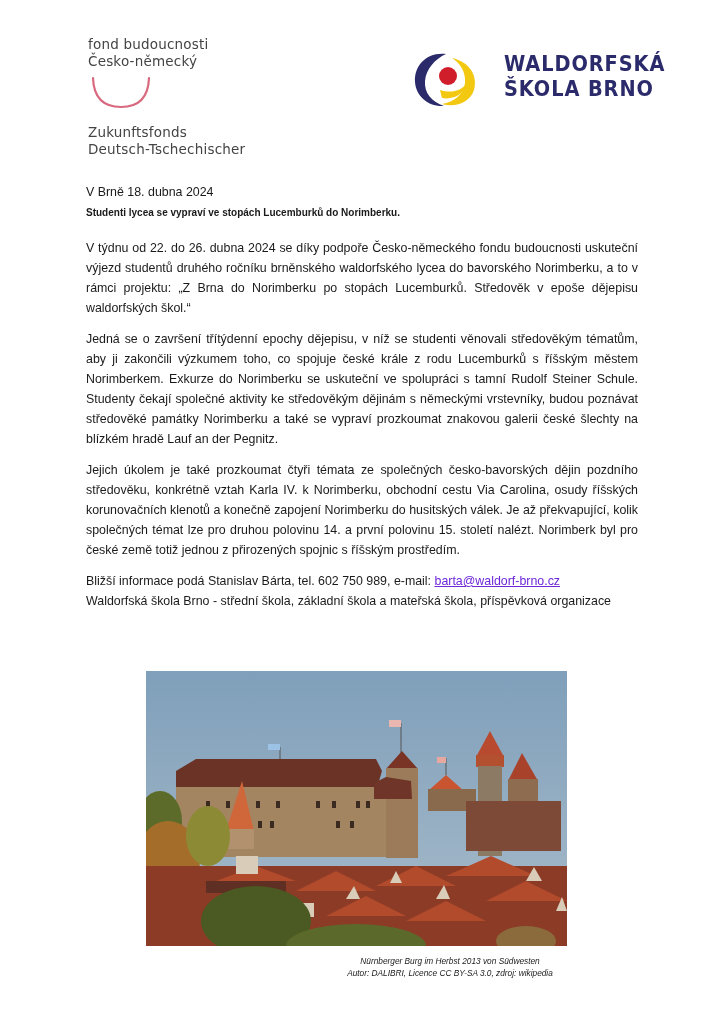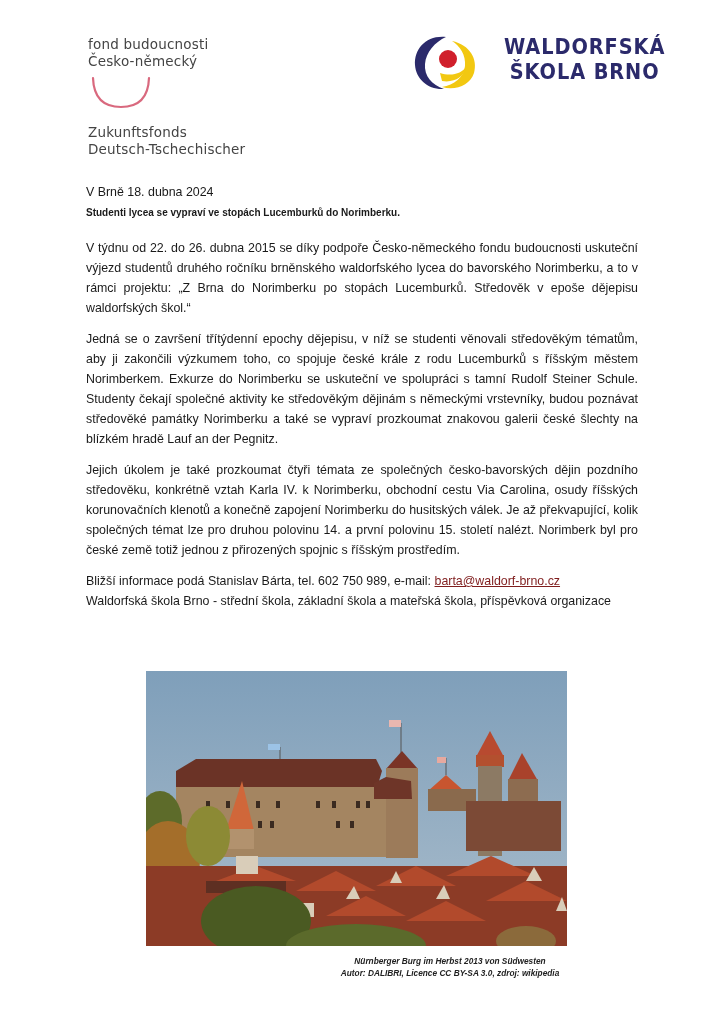--- a/index.html
+++ b/index.html
@@ -1,30 +1,30 @@
 <!DOCTYPE html>
 <html><head>
 <meta charset="utf-8">
 <style>
   html, body { margin: 0; padding: 0; background: #ffffff; }
   body { width: 724px; height: 1024px; position: relative; overflow: hidden; font-family: "Liberation Sans", sans-serif; color: #111; }
   .logo-left { position: absolute; left: 88px; top: 36px; width: 190px; }
   .logo-left .line { font-family: "DejaVu Sans", sans-serif; font-size: 13.5px; color: #444; line-height: 17px; letter-spacing: 0.2px; }
   .logo-left .arc { width: 62px; height: 34px; margin: 6px 0 10px 2px; }
-  .logo-right { position: absolute; left: 412px; top: 31px; width: 240px; height: 64px; text-align: center; }
+  .logo-right { position: absolute; left: 412px; top: 48px; width: 240px; height: 64px; }
   .logo-right svg.mark { position: absolute; left: 0; top: 2px; width: 66px; height: 58px; }
   .logo-right .wordmark { position: absolute; left: 92px; top: 4px; font-family: "DejaVu Sans", sans-serif; font-weight: bold; color: #2b2a6b; font-size: 21px; line-height: 25px; letter-spacing: 1px; transform: scaleX(0.92); transform-origin: left top; }
   .content { position: absolute; left: 86px; top: 182px; width: 552px; font-family: "Liberation Sans", sans-serif; font-size: 12.4px; line-height: 20px; color: #1a1a1a; }
   .date { margin-bottom: 0; }
   .title { font-weight: bold; font-size: 10px; margin-bottom: 14px; line-height: 22px; }
   p { margin: 0 0 11px 0; text-align: justify; }
   .info { margin: 0; text-align: left; }
-  .email { color: #7f1d1d; text-decoration: underline; }
+  .email { color: #6d28d9; text-decoration: underline; }
   .photo { position: absolute; left: 146px; top: 671px; width: 421px; height: 275px; overflow: hidden; }
-  .caption { position: absolute; left: 320px; top: 955px; width: 260px; text-align: center; font-style: italic; font-size: 8.3px; line-height: 12px; color: #222; font-family: "Liberation Sans", sans-serif; font-weight: bold; }
+  .caption { position: absolute; left: 320px; top: 955px; width: 260px; text-align: center; font-style: italic; font-size: 8.3px; line-height: 12px; color: #222; font-family: "Liberation Sans", sans-serif; }
 </style>
 </head>
 <body>
 
 <div class="logo-left">
   <div class="line">fond budoucnosti</div>
   <div class="line">Česko-německý</div>
   <svg class="arc" viewBox="0 0 62 34">
     <path d="M3 2 Q4 31 31 31 Q58 31 59 2" fill="none" stroke="#d9697e" stroke-width="2.2" stroke-linecap="round"></path>
   </svg>
@@ -41,21 +41,21 @@
   </svg>
   <div class="wordmark">
     <div>WALDORFSKÁ</div>
     <div>ŠKOLA BRNO</div>
   </div>
 </div>
 
 <div class="content">
   <div class="date">V Brně 18. dubna 2024</div>
   <div class="title">Studenti lycea se vypraví ve stopách Lucemburků do Norimberku.</div>
-  <p>V týdnu od 22. do 26. dubna 2015 se díky podpoře Česko-německého fondu budoucnosti uskuteční výjezd studentů druhého ročníku brněnského waldorfského lycea do bavorského Norimberku, a to v rámci projektu: „Z Brna do Norimberku po stopách Lucemburků. Středověk v epoše dějepisu waldorfských škol.“</p>
+  <p>V týdnu od 22. do 26. dubna 2024 se díky podpoře Česko-německého fondu budoucnosti uskuteční výjezd studentů druhého ročníku brněnského waldorfského lycea do bavorského Norimberku, a to v rámci projektu: „Z Brna do Norimberku po stopách Lucemburků. Středověk v epoše dějepisu waldorfských škol.“</p>
   <p>Jedná se o završení třítýdenní epochy dějepisu, v níž se studenti věnovali středověkým tématům, aby ji zakončili výzkumem toho, co spojuje české krále z rodu Lucemburků s říšským městem Norimberkem. Exkurze do Norimberku se uskuteční ve spolupráci s tamní Rudolf Steiner Schule. Studenty čekají společné aktivity ke středověkým dějinám s německými vrstevníky, budou poznávat středověké památky Norimberku a také se vypraví prozkoumat znakovou galerii české šlechty na blízkém hradě Lauf an der Pegnitz.</p>
   <p>Jejich úkolem je také prozkoumat čtyři témata ze společných česko-bavorských dějin pozdního středověku, konkrétně vztah Karla IV. k Norimberku, obchodní cestu Via Carolina, osudy říšských korunovačních klenotů a konečně zapojení Norimberku do husitských válek. Je až překvapující, kolik společných témat lze pro druhou polovinu 14. a první polovinu 15. století nalézt. Norimberk byl pro české země totiž jednou z přirozených spojnic s říšským prostředím.</p>
   <div class="info"><span>Bližší informace podá Stanislav Bárta, tel. 602 750 989, e-mail: </span><a class="email" href="mailto:barta@waldorf-brno.cz">barta@waldorf-brno.cz</a></div>
   <div class="info">Waldorfská škola Brno - střední škola, základní škola a mateřská škola, příspěvková organizace</div>
 </div>
 
 <div class="photo">
   <svg width="421" height="275" viewBox="0 0 421 275" preserveAspectRatio="none">
     <defs>
       <linearGradient id="sky" x1="0" y1="0" x2="0" y2="1">

